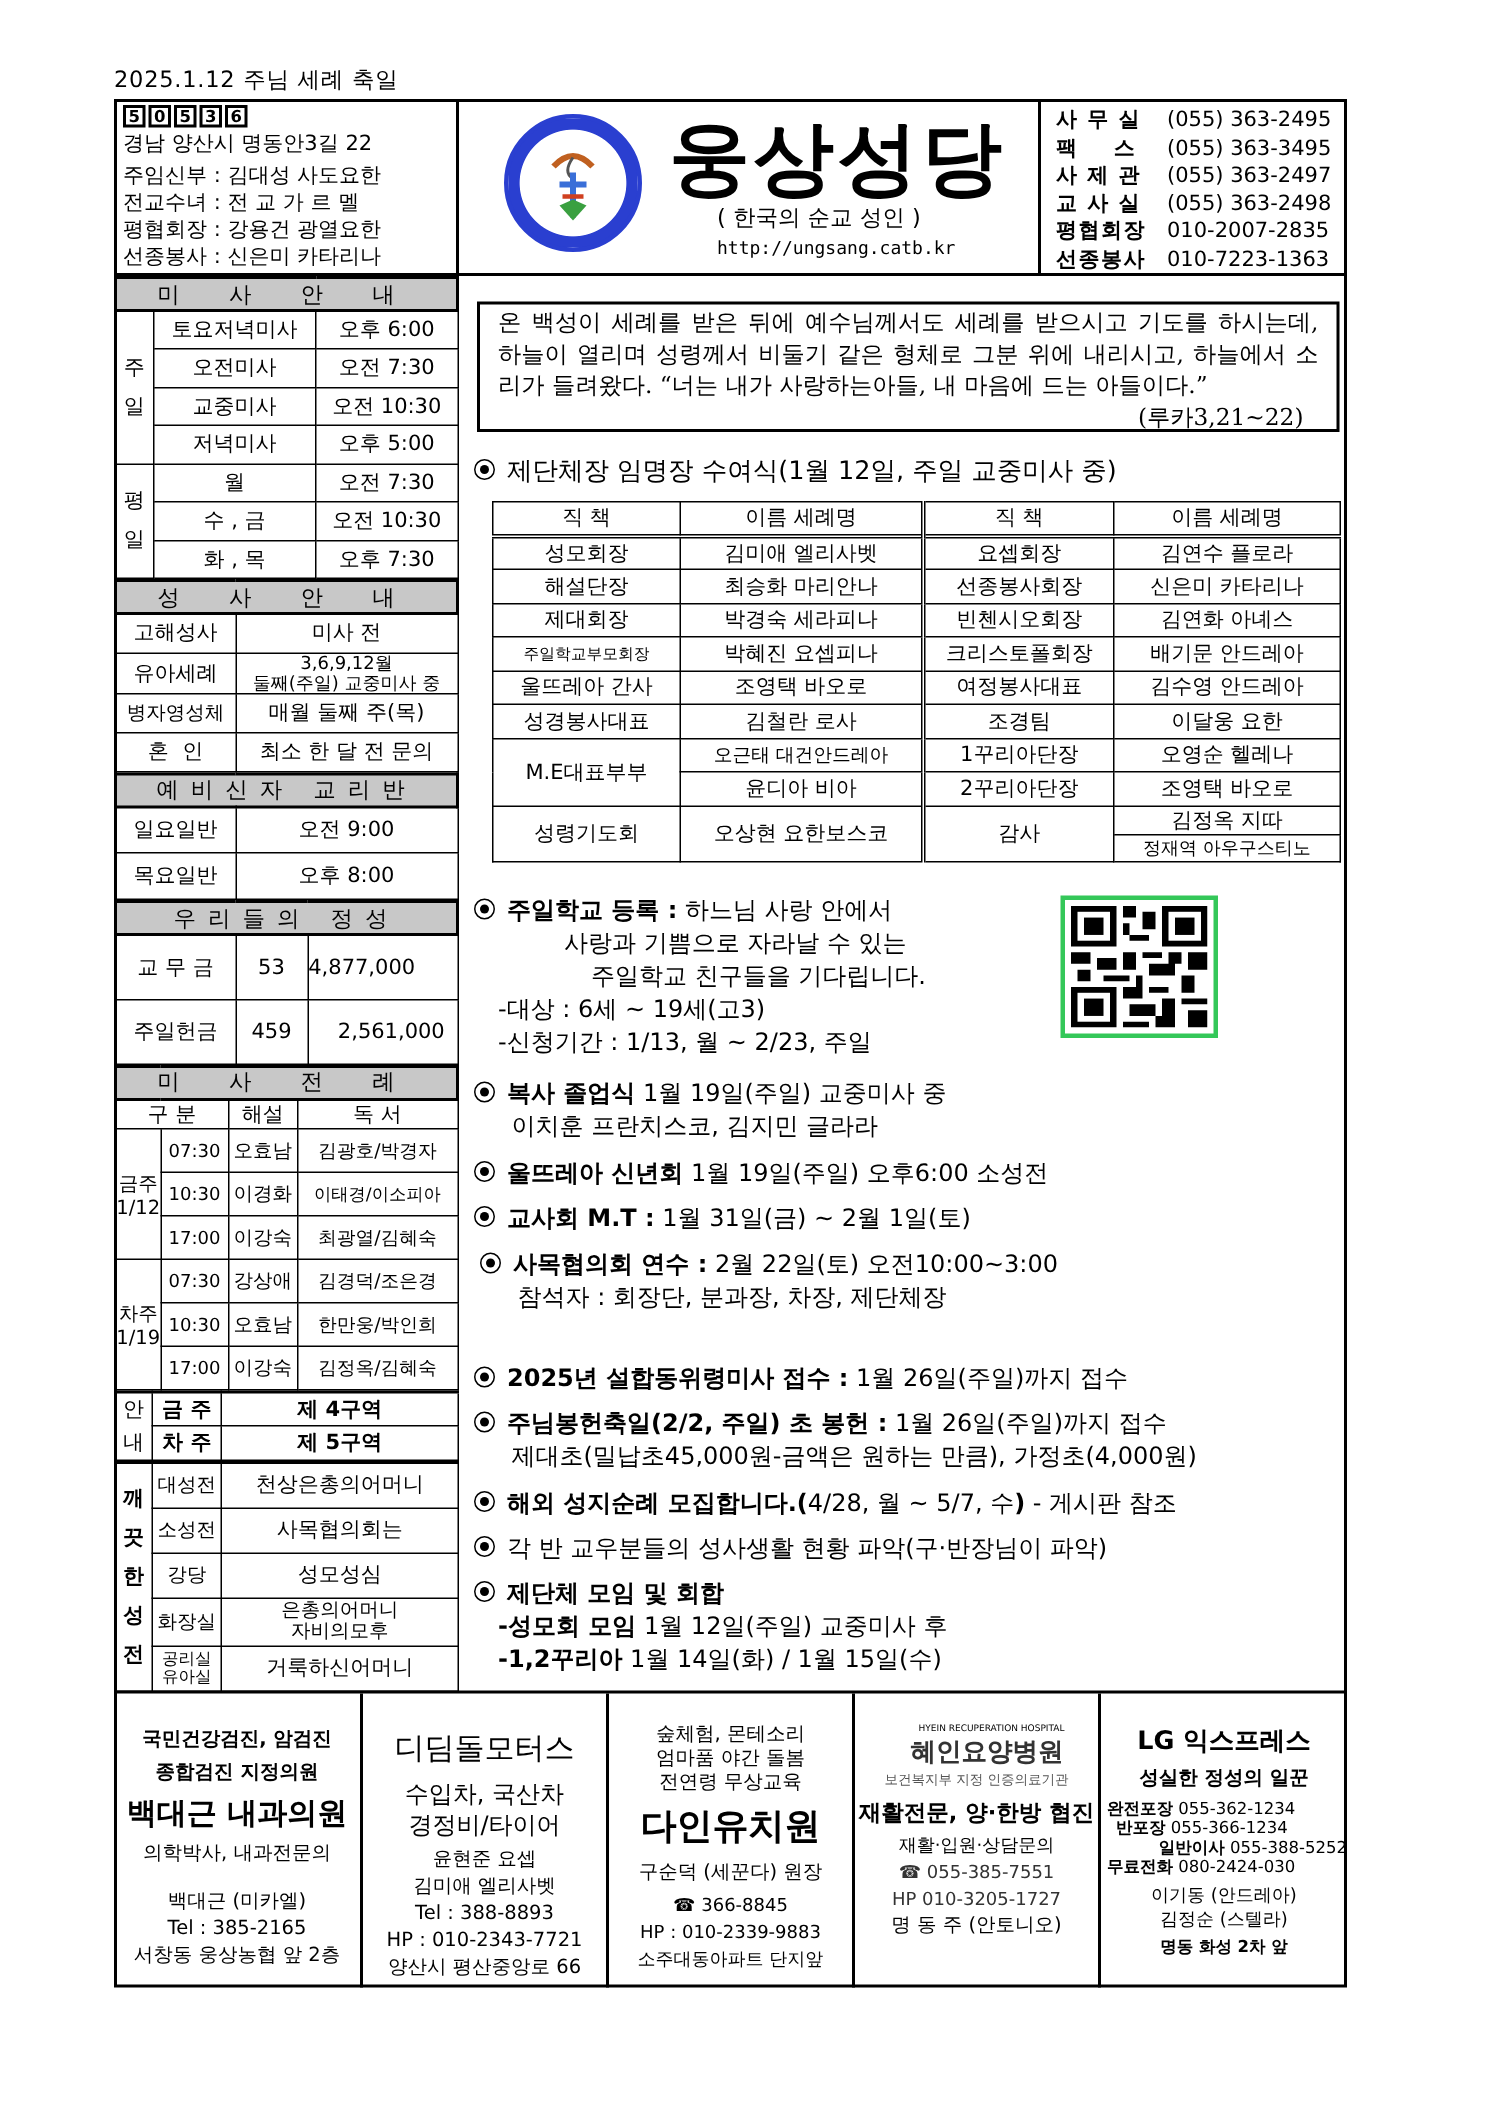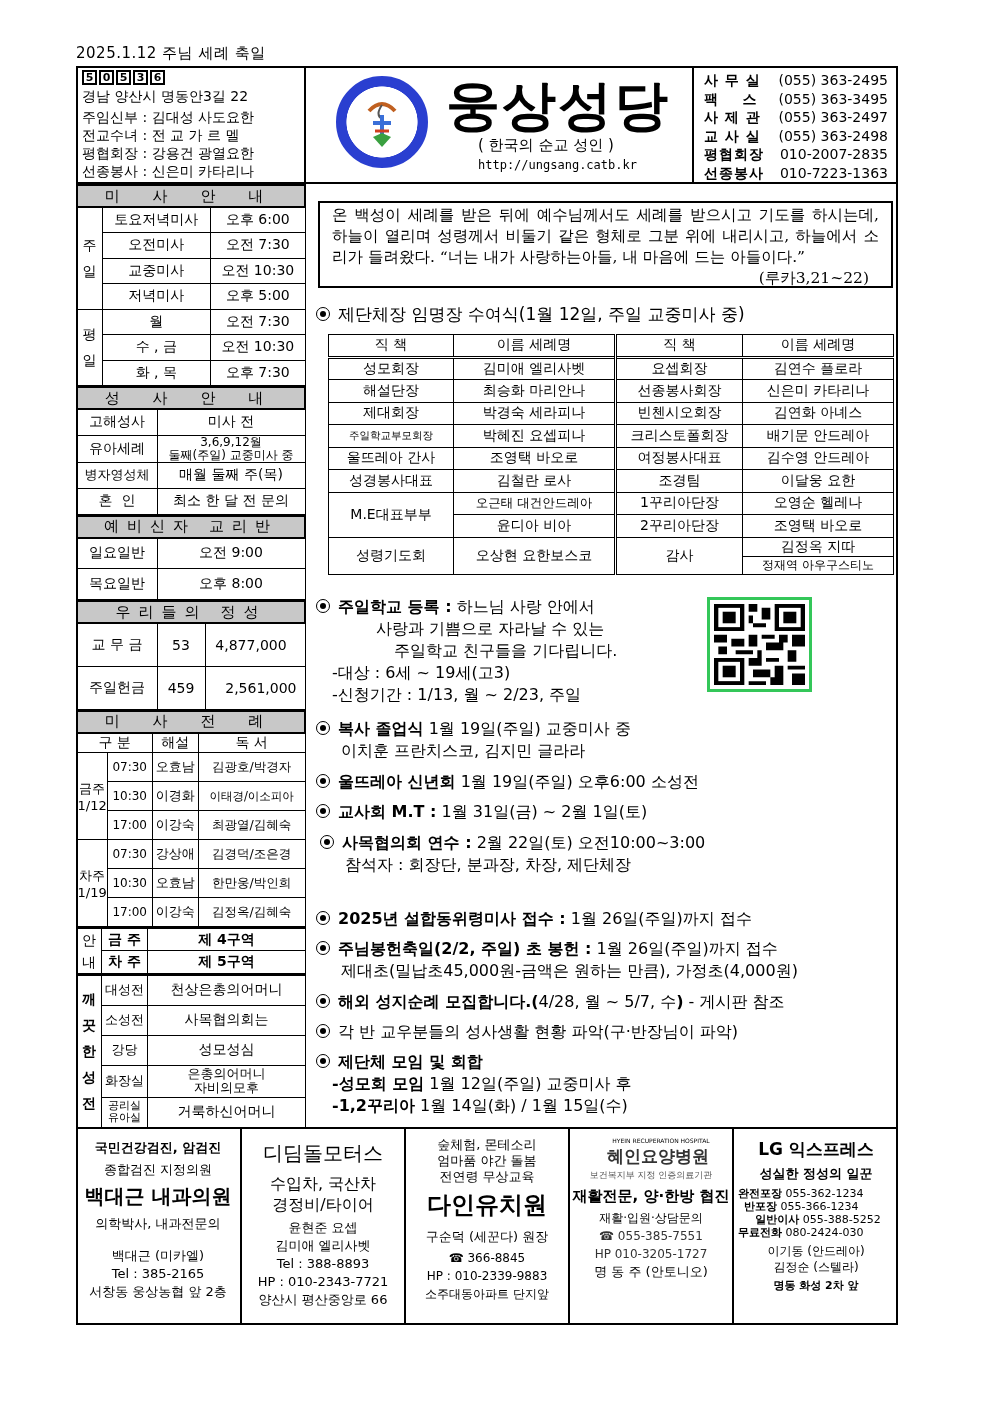--- a/index.html
+++ b/index.html
@@ -13,21 +13,21 @@
   .hdr-left { left: 76px; top: 66px; width: 230px; height: 118px; border-right: 2px solid #000; border-bottom: 2px solid #000; padding: 4px 6px; font-size: 14px; line-height: 18px; }
   .zip { display: flex; gap: 2px; margin-bottom: 2px; }
   .zip span { display: inline-block; width: 15px; height: 15px; border: 2px solid #000; font-size: 11px; line-height: 11px; text-align: center; font-weight: bold; }
   .hdr-mid { left: 306px; top: 66px; width: 388px; height: 118px; border-right: 2px solid #000; border-bottom: 2px solid #000; }
   .logo { left: 30px; top: 10px; width: 92px; height: 92px; border-radius: 50%; border: 3px solid #2a3fd0; background: radial-gradient(circle, #fff 58%, #2a3fd0 59%, #2a3fd0 100%); }
   .logo-inner { left: 26px; top: 18px; width: 34px; height: 54px; }
   .title { left: 140px; top: 4px; font-size: 54px; font-weight: bold; letter-spacing: 2px; }
   .subtitle { left: 172px; top: 70px; font-size: 15px; }
   .url { left: 172px; top: 92px; font-size: 12px; font-family: "DejaVu Sans Mono", monospace; }
   .hdr-right { left: 694px; top: 66px; width: 204px; height: 118px; border-bottom: 2px solid #000; padding: 5px 10px; font-size: 14px; line-height: 18.6px; }
-  .hdr-right .row { display: flex; justify-content: space-between; }
+  .hdr-right .row { display: flex; }
   .hdr-right .lbl { width: 74px; font-weight: bold; letter-spacing: 1px; }
 
   
   .lcol { left: 76px; top: 184px; width: 230px; }
   table { border-collapse: collapse; width: 100%; }
   td, th { border: 1px solid #000; text-align: center; font-size: 14px; font-weight: normal; }
   .sec-h { background: #c8c8c8; font-size: 15px; letter-spacing: 14px; height: 22px; border: 2px solid #000; }
   .bold { font-weight: bold; }
 
   
@@ -36,21 +36,21 @@
   .bullet .dot { display: inline-block; width: 14px; height: 14px; border: 1.5px solid #000; border-radius: 50%; position: relative; margin-right: 8px; vertical-align: -1px; }
   .bullet .dot::after { content: ""; position: absolute; left: 2.5px; top: 2.5px; width: 6px; height: 6px; background: #000; border-radius: 50%; }
   .ind { padding-left: 25px; }
   .appt { left: 328px; top: 334px; width: 566px; }
   .appt td { height: 22.5px; font-size: 14px; border: 1px solid #000; }
   .appt .dbl { border-left: 3px double #000; }
   .qr { left: 707px; top: 597px; width: 105px; height: 95px; border: 3px solid #34c759; background: #fff; padding: 4px; }
 
   
   .ads { left: 76px; top: 1127px; width: 822px; height: 198px; border-top: 2px solid #000; display: flex; }
-  .ad { border-right: 2px solid #000; text-align: center; padding-top: 8px; font-size: 13px; line-height: 18px; }
+  .ad { border-right: 2px solid #000; text-align: center; padding-top: 20px; font-size: 13px; line-height: 18px; }
   .ad:last-child { border-right: none; }
 </style>
 </head>
 <body>
 
 <div class="abs topline">2025.1.12  주님 세례 축일</div>
 <div class="abs frame"></div>
 
 <div class="abs hdr-left">
   <div class="zip">
@@ -193,21 +193,21 @@
     </table>
 
   <table>
     <tbody>
         <tr>
           <td colspan="3" class="sec-h" style="letter-spacing:8px">우리들의 정성</td>
         </tr>
     <tr style="height:43px">
           <td style="width:80px">교 무 금</td>
           <td style="width:48px">53</td>
-          <td style="text-align:center;padding-right:8px">4,877,000</td>
+          <td style="text-align:left;padding-right:8px">4,877,000</td>
         </tr>
     <tr style="height:43px">
           <td>주일헌금</td>
           <td>459</td>
           <td style="text-align:right;padding-right:8px">2,561,000</td>
         </tr>
   </tbody>
     </table>
 
   <table style="font-size:13px">
@@ -422,21 +422,21 @@
 <div class="abs bullet" style="left:316px;top:1021px"><span class="dot"></span><span>각 반 교우분들의 성사생활 현황 파악(구·반장님이 파악)</span></div>
 <div class="abs bullet" style="left:316px;top:1051px">
   <div><span class="dot"></span><b>제단체 모임 및 회합</b></div>
   <div style="padding-left:16px"><b>-성모회 모임</b><span> 1월 12일(주일) 교중미사 후</span></div>
   <div style="padding-left:16px"><b>-1,2꾸리아</b><span> 1월 14일(화) / 1월 15일(수)</span></div>
 </div>
 
 <div class="abs ads">
   <div class="ad" style="width:166px">
     <div style="font-size:13px;font-weight:bold;line-height:22px">국민건강검진, 암검진</div>
-    <div style="font-size:13px;font-weight:normal;line-height:22px">종합검진 지정의원</div>
+    <div style="font-size:13px;font-weight:bold;line-height:22px">종합검진 지정의원</div>
     <div style="font-size:20px;font-weight:bold;line-height:30px">백대근 내과의원</div>
     <div style="font-size:13px;line-height:26px;margin-bottom:10px">의학박사, 내과전문의</div>
     <div>백대근 (미카엘)</div>
     <div>Tel : 385-2165</div>
     <div>서창동 웅상농협 앞 2층</div>
   </div>
   <div class="ad" style="width:164px">
     <div style="font-size:20px;line-height:32px;margin-bottom:4px">디딤돌모터스</div>
     <div style="font-size:16px;line-height:21px">수입차, 국산차</div>
     <div style="font-size:16px;line-height:21px;margin-bottom:4px">경정비/타이어</div>
@@ -464,19 +464,19 @@
     <div style="font-size:12px">재활·입원·상담문의</div>
     <div style="font-size:12px;color:#333">☎ 055-385-7551</div>
     <div style="font-size:12px;color:#333">HP 010-3205-1727</div>
     <div style="font-size:13px">명 동 주 (안토니오)</div>
   </div>
   <div class="ad" style="width:164px">
     <div style="font-size:17px;font-weight:bold;line-height:24px">LG 익스프레스</div>
     <div style="font-size:13px;font-weight:bold;line-height:26px">성실한 정성의 일꾼</div>
     <div style="font-size:11px;line-height:13px;text-align:left;padding-left:4px"><b>완전포장</b> <span>055-362-1234</span></div>
     <div style="font-size:11px;line-height:13px;text-align:left;padding-left:10px"><b>반포장</b> <span>055-366-1234</span></div>
-    <div style="font-size:11px;line-height:13px;text-align:center;padding-left:4px"><b>일반이사</b> <span>055-388-5252</span></div>
+    <div style="font-size:11px;line-height:13px;text-align:right;padding-left:4px"><b>일반이사</b> <span>055-388-5252</span></div>
     <div style="font-size:11px;line-height:13px;text-align:left;padding-left:4px"><b>무료전화</b> <span>080-2424-030</span></div>
     <div style="font-size:12px;line-height:16px;margin-top:4px">이기동 (안드레아)</div>
     <div style="font-size:12px;line-height:16px">김정순 (스텔라)</div>
     <div style="font-size:11px;font-weight:bold;line-height:22px">명동 화성 2차 앞</div>
   </div>
 </div>
 
 </body></html>

